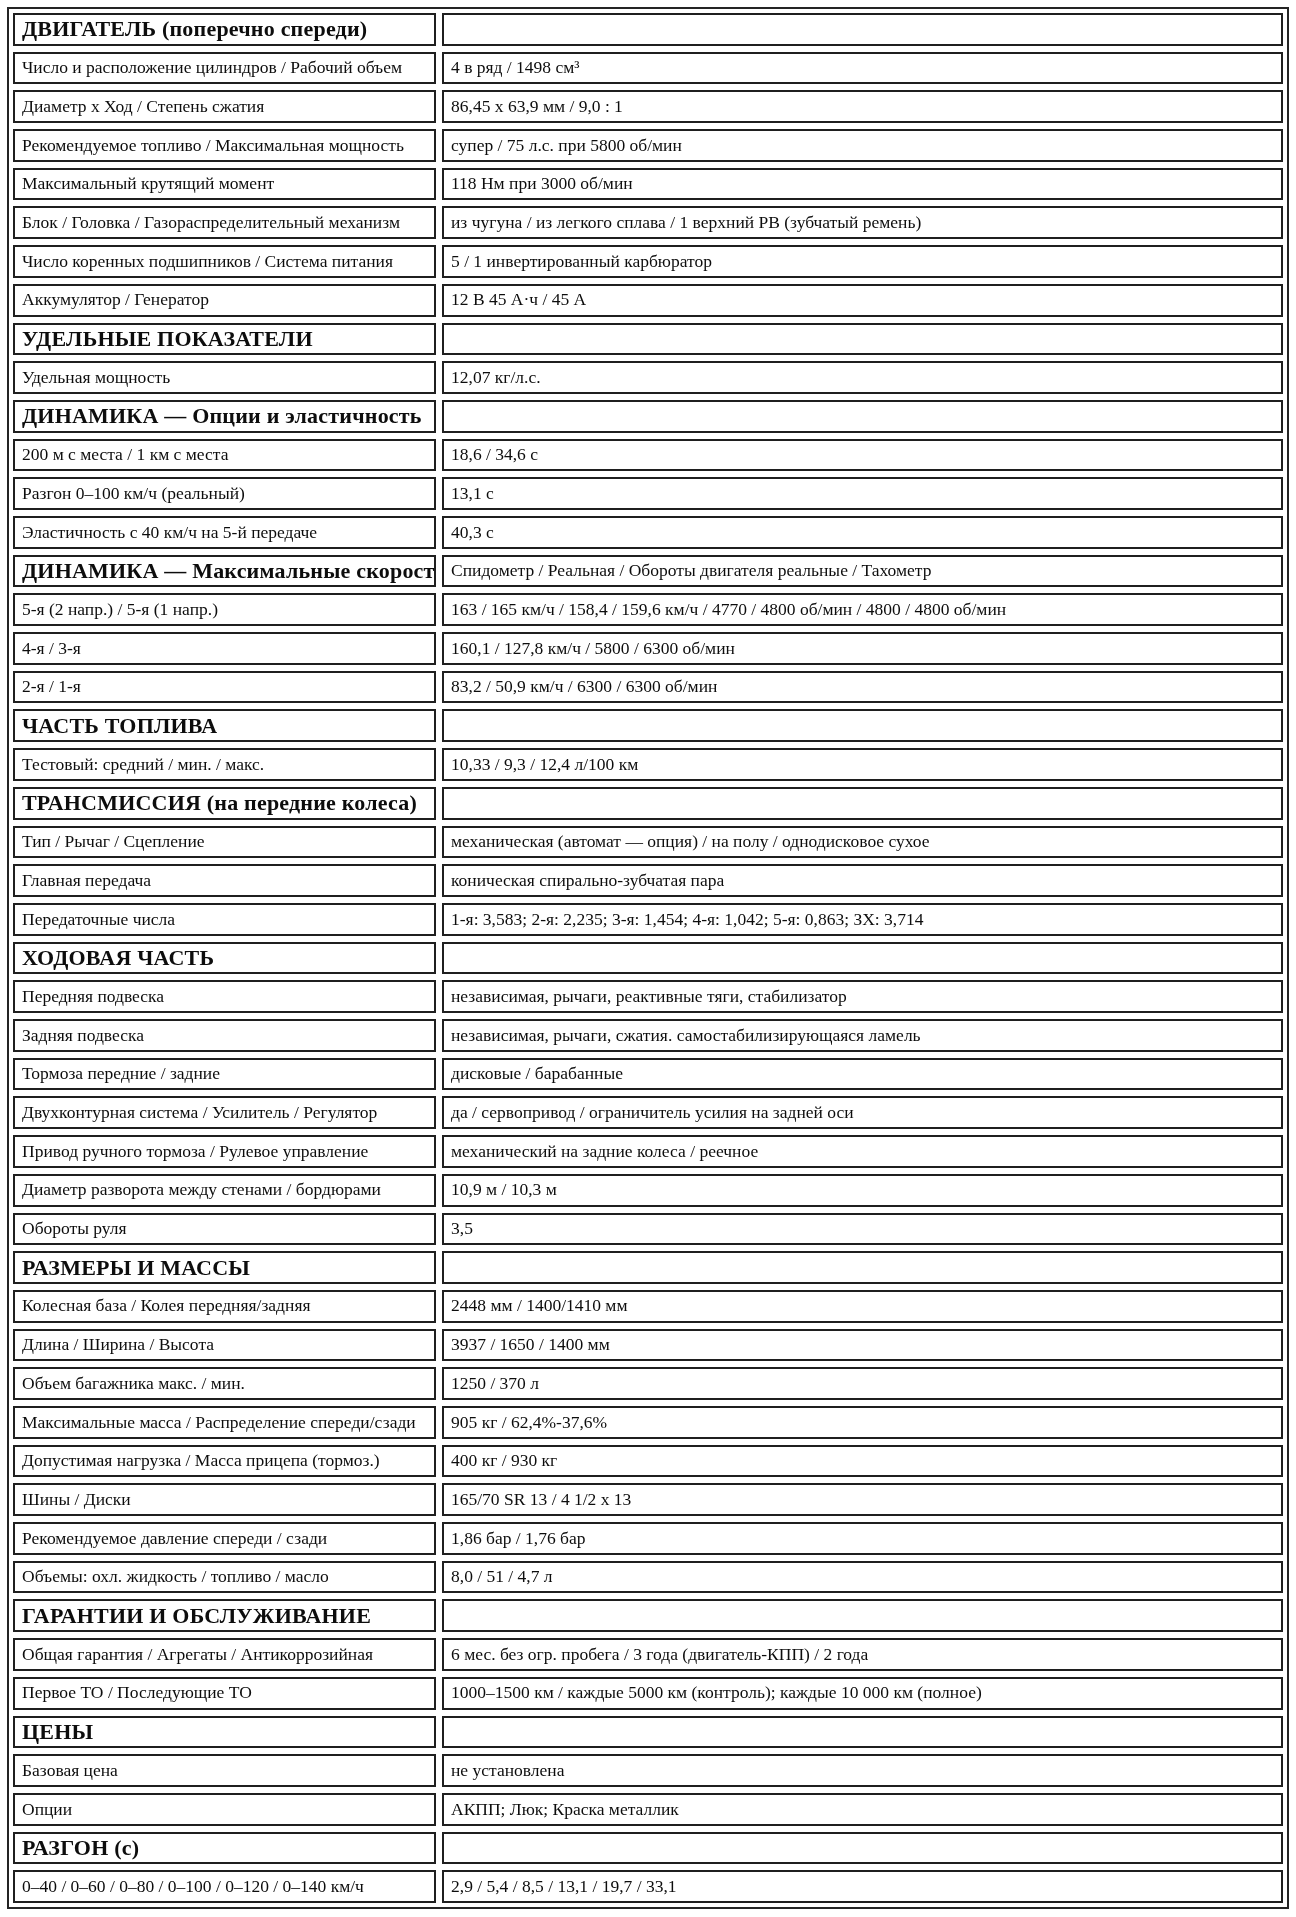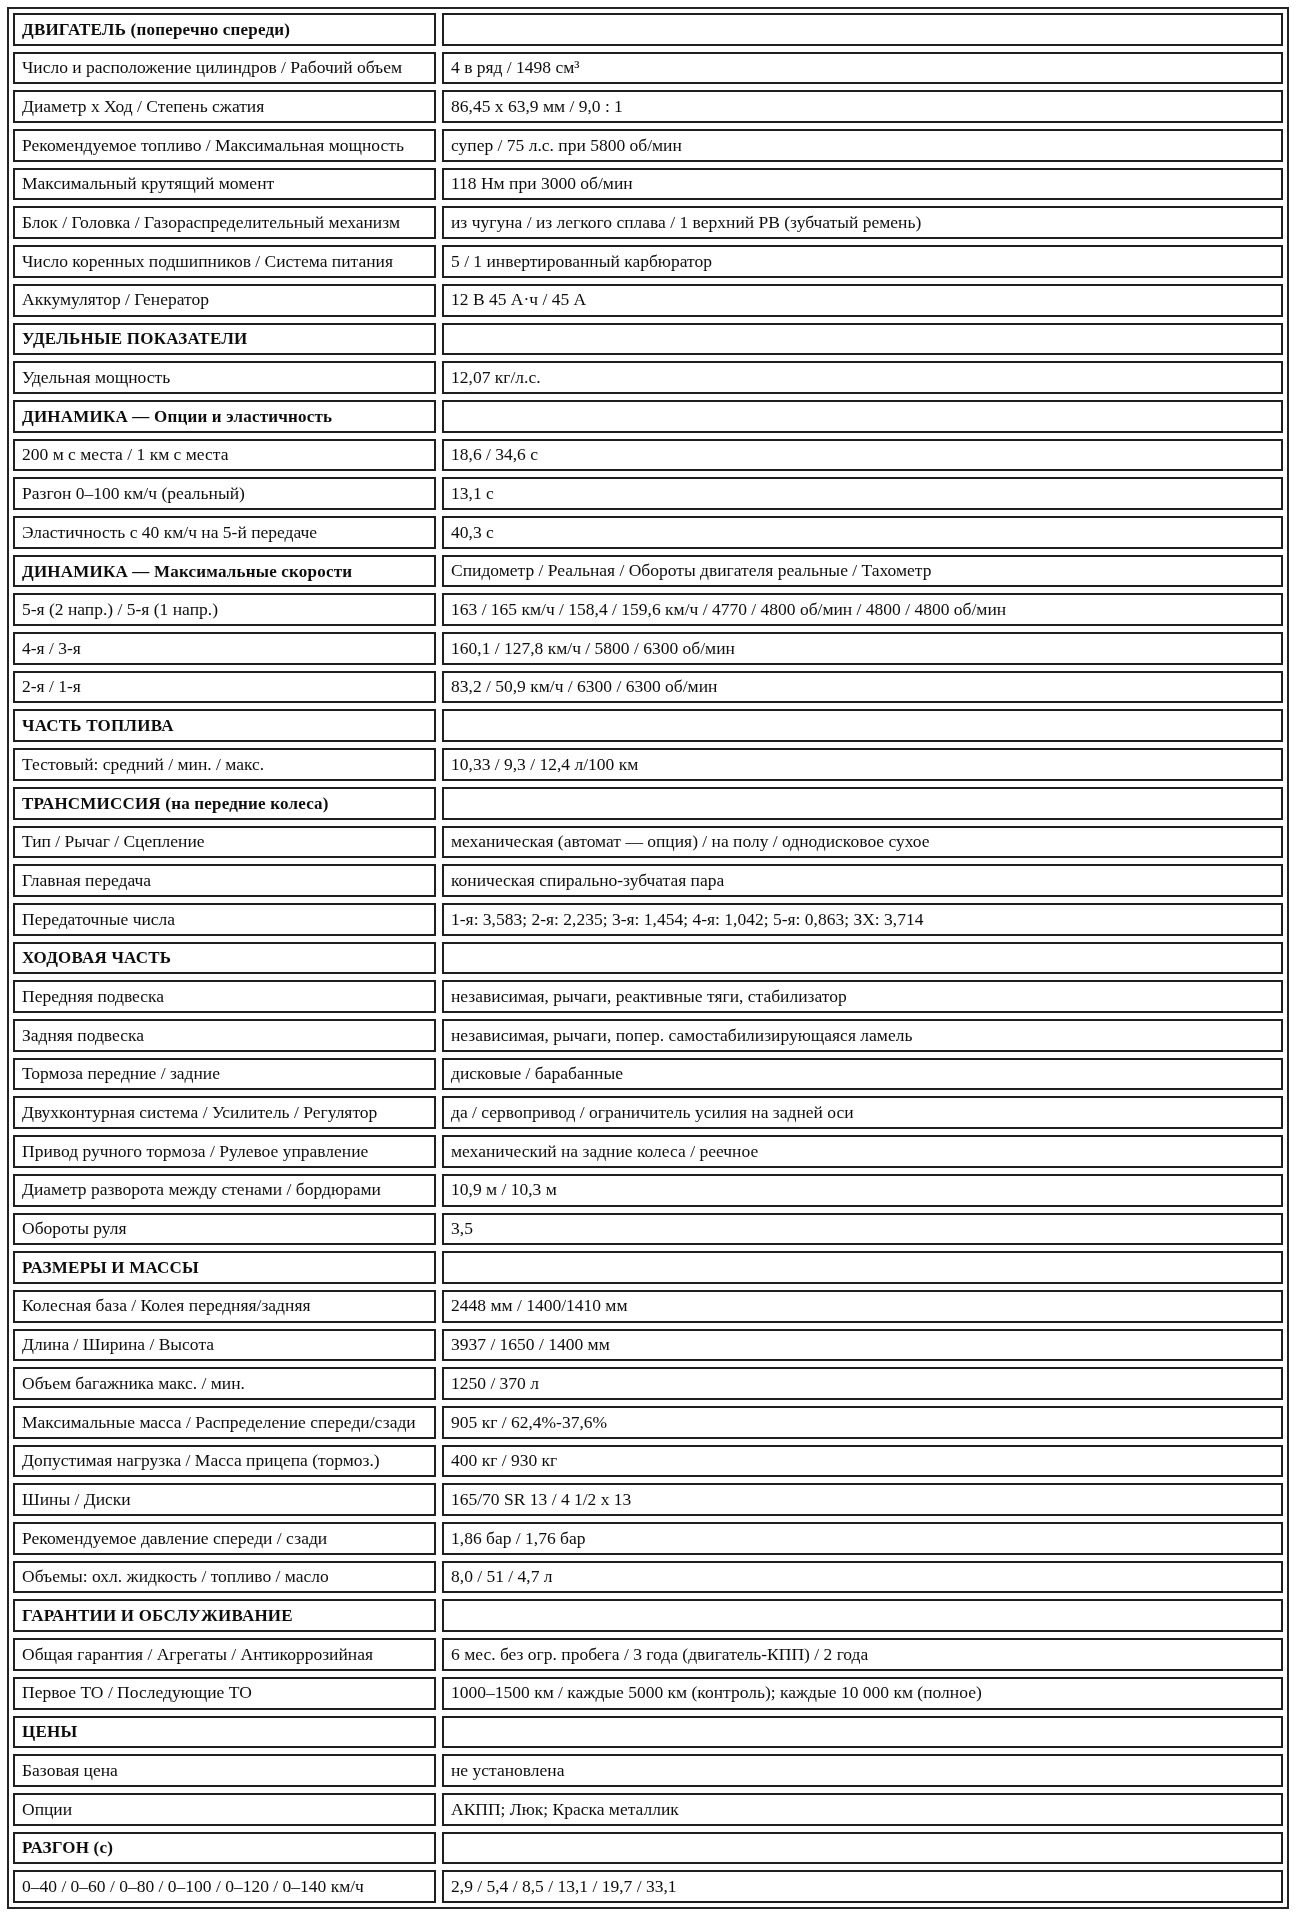--- a/index.html
+++ b/index.html
@@ -47,21 +47,21 @@
     display: flex;
     align-items: center;
     padding: 0 7px;
     font-size: 17.5px;
     line-height: 1;
     white-space: nowrap;
     overflow: hidden;
   }
   .row.section .label-cell {
     font-weight: bold;
-    font-size: 17px;
+    font-size: 22px;
     letter-spacing: 0.2px;
   }
 </style>
 </head>
 <body>
 
 <div class="sheet">
   <div class="outer">
     <div class="spec-table" id="spec-table">
   <div class="row section">
@@ -189,21 +189,21 @@
     <div class="cell value-cell"></div>
   </div>
 
   <div class="row">
     <div class="cell label-cell">Передняя подвеска</div>
     <div class="cell value-cell">независимая, рычаги, реактивные тяги, стабилизатор</div>
   </div>
 
   <div class="row">
     <div class="cell label-cell">Задняя подвеска</div>
-    <div class="cell value-cell">независимая, рычаги, попер. самостабилизирующаяся ламель</div>
+    <div class="cell value-cell">независимая, рычаги, сжатия. самостабилизирующаяся ламель</div>
   </div>
 
   <div class="row">
     <div class="cell label-cell">Тормоза передние / задние</div>
     <div class="cell value-cell">дисковые / барабанные</div>
   </div>
 
   <div class="row">
     <div class="cell label-cell">Двухконтурная система / Усилитель / Регулятор</div>
     <div class="cell value-cell">да / сервопривод / ограничитель усилия на задней оси</div>

